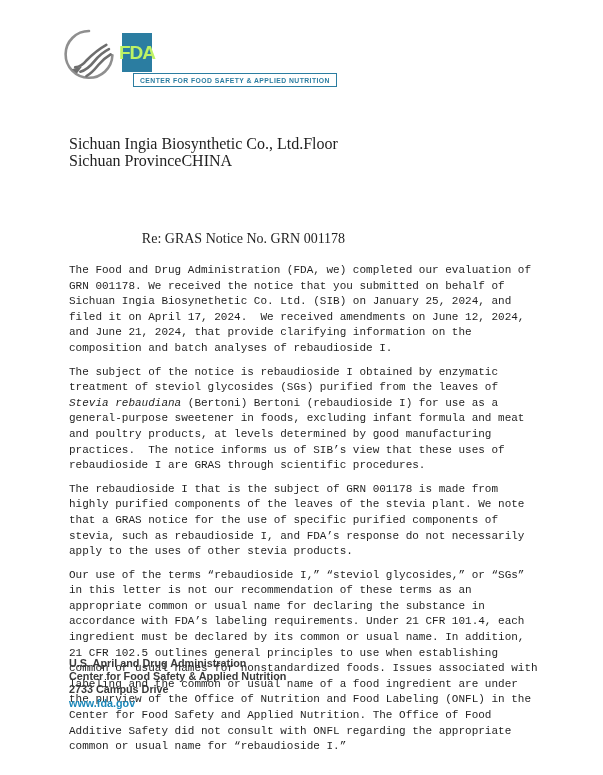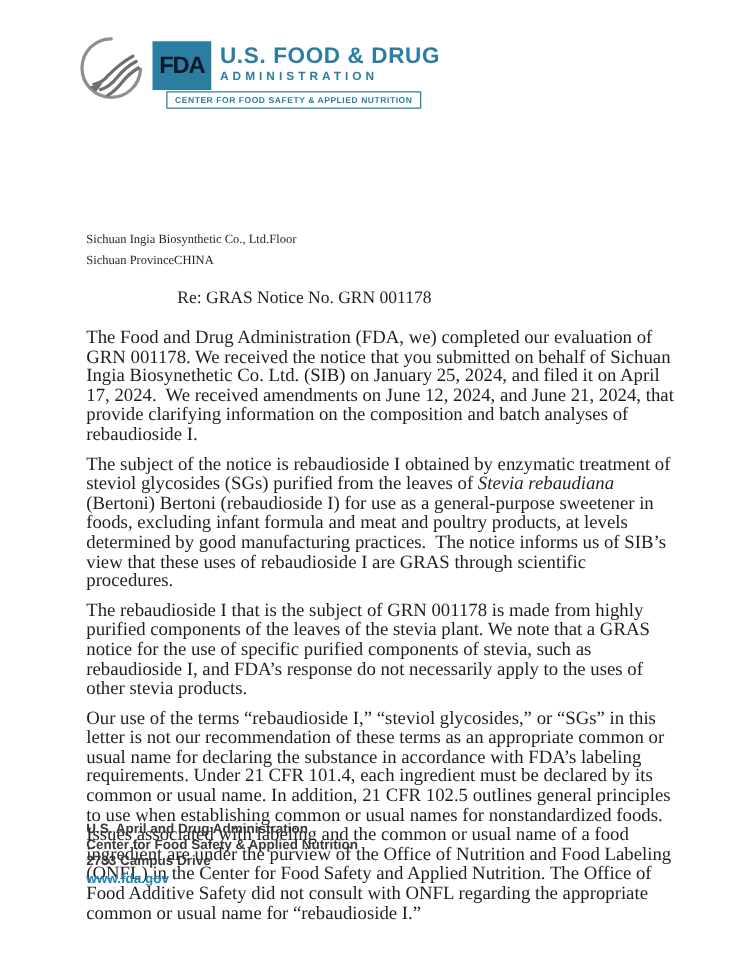--- a/index.html
+++ b/index.html
@@ -33,24 +33,24 @@
   }
   .fda-logo {
     display: inline-block;
     margin-top: 5px;
   }
   .fda-logo-top {
     display: flex;
     align-items: stretch;
   }
   .fda-square {
-    width: 47px;
+    width: 30px;
     height: 39px;
     background: var(--brand, #2b7da1);
-    color: #0f172a;
+    color: #bef264;
     font-family: "Liberation Sans", sans-serif;
     font-weight: bold;
     font-size: 19px;
     letter-spacing: -1px;
     display: flex;
     align-items: center;
     justify-content: center;
   }
   .fda-wordmark {
     padding: 1px 6px 0 7px;
@@ -84,23 +84,22 @@
     padding: 2.5px 6px;
     white-space: nowrap;
     width: fit-content;
   }
 
   
   .recipient {
     position: absolute;
     top: 136px;
     left: 69px;
-    font-size: 10px;
+    font-size: 16px;
     line-height: 16.8px;
-    margin-top: 48px;
   }
 
   
   .subject-line {
     position: absolute;
     top: 231px;
     left: 0;
     width: 487px;
     text-align: center;
     font-size: 14px;
@@ -108,24 +107,25 @@
 
   
   .body-text {
     position: absolute;
     top: 263px;
     left: 69px;
     width: 473px;
   }
   .body-text p {
     margin: 0 0 8px 0;
-    font-size: 15px;
+    font-size: 11px;
     line-height: 15.6px;
     white-space: pre-wrap;
     text-align: left;
+    font-family: Liberation Mono, monospace;
   }
   .italic { font-style: italic; }
 
   
   .letter-footer {
     position: absolute;
     top: 657px;
     left: 69px;
     font-family: "Liberation Sans", sans-serif;
     font-weight: bold;
@@ -151,24 +151,20 @@
         <path d="M20 50 C 27 48 32 43 36 38 C 41 32 47 27 53 24" fill="none" stroke="#6e6e6e" stroke-width="3" stroke-linecap="round"></path>
         <path d="M27 55 C 33 52 37 47 41 42 C 45 37 50 33 55 30" fill="none" stroke="#6e6e6e" stroke-width="3" stroke-linecap="round"></path>
         <path d="M10 47 L 22 44 L 16 52 Z" fill="#6e6e6e"></path>
       </svg>
     </span>
     <div class="fda-logo">
       <div class="fda-logo-top">
         <div class="fda-square">
           <span>FDA</span>
         </div>
-        <div class="fda-wordmark">
-          <div class="line1">U.S. FOOD &amp; DRUG</div>
-          <div class="line2">ADMINISTRATION</div>
-        </div>
       </div>
       <div class="fda-center-bar">CENTER FOR FOOD SAFETY &amp; APPLIED NUTRITION</div>
     </div>
   </div>
 
   <div class="recipient">
     <div>Sichuan Ingia Biosynthetic Co., Ltd.Floor</div>
     <div>Sichuan ProvinceCHINA</div>
   </div>
 

